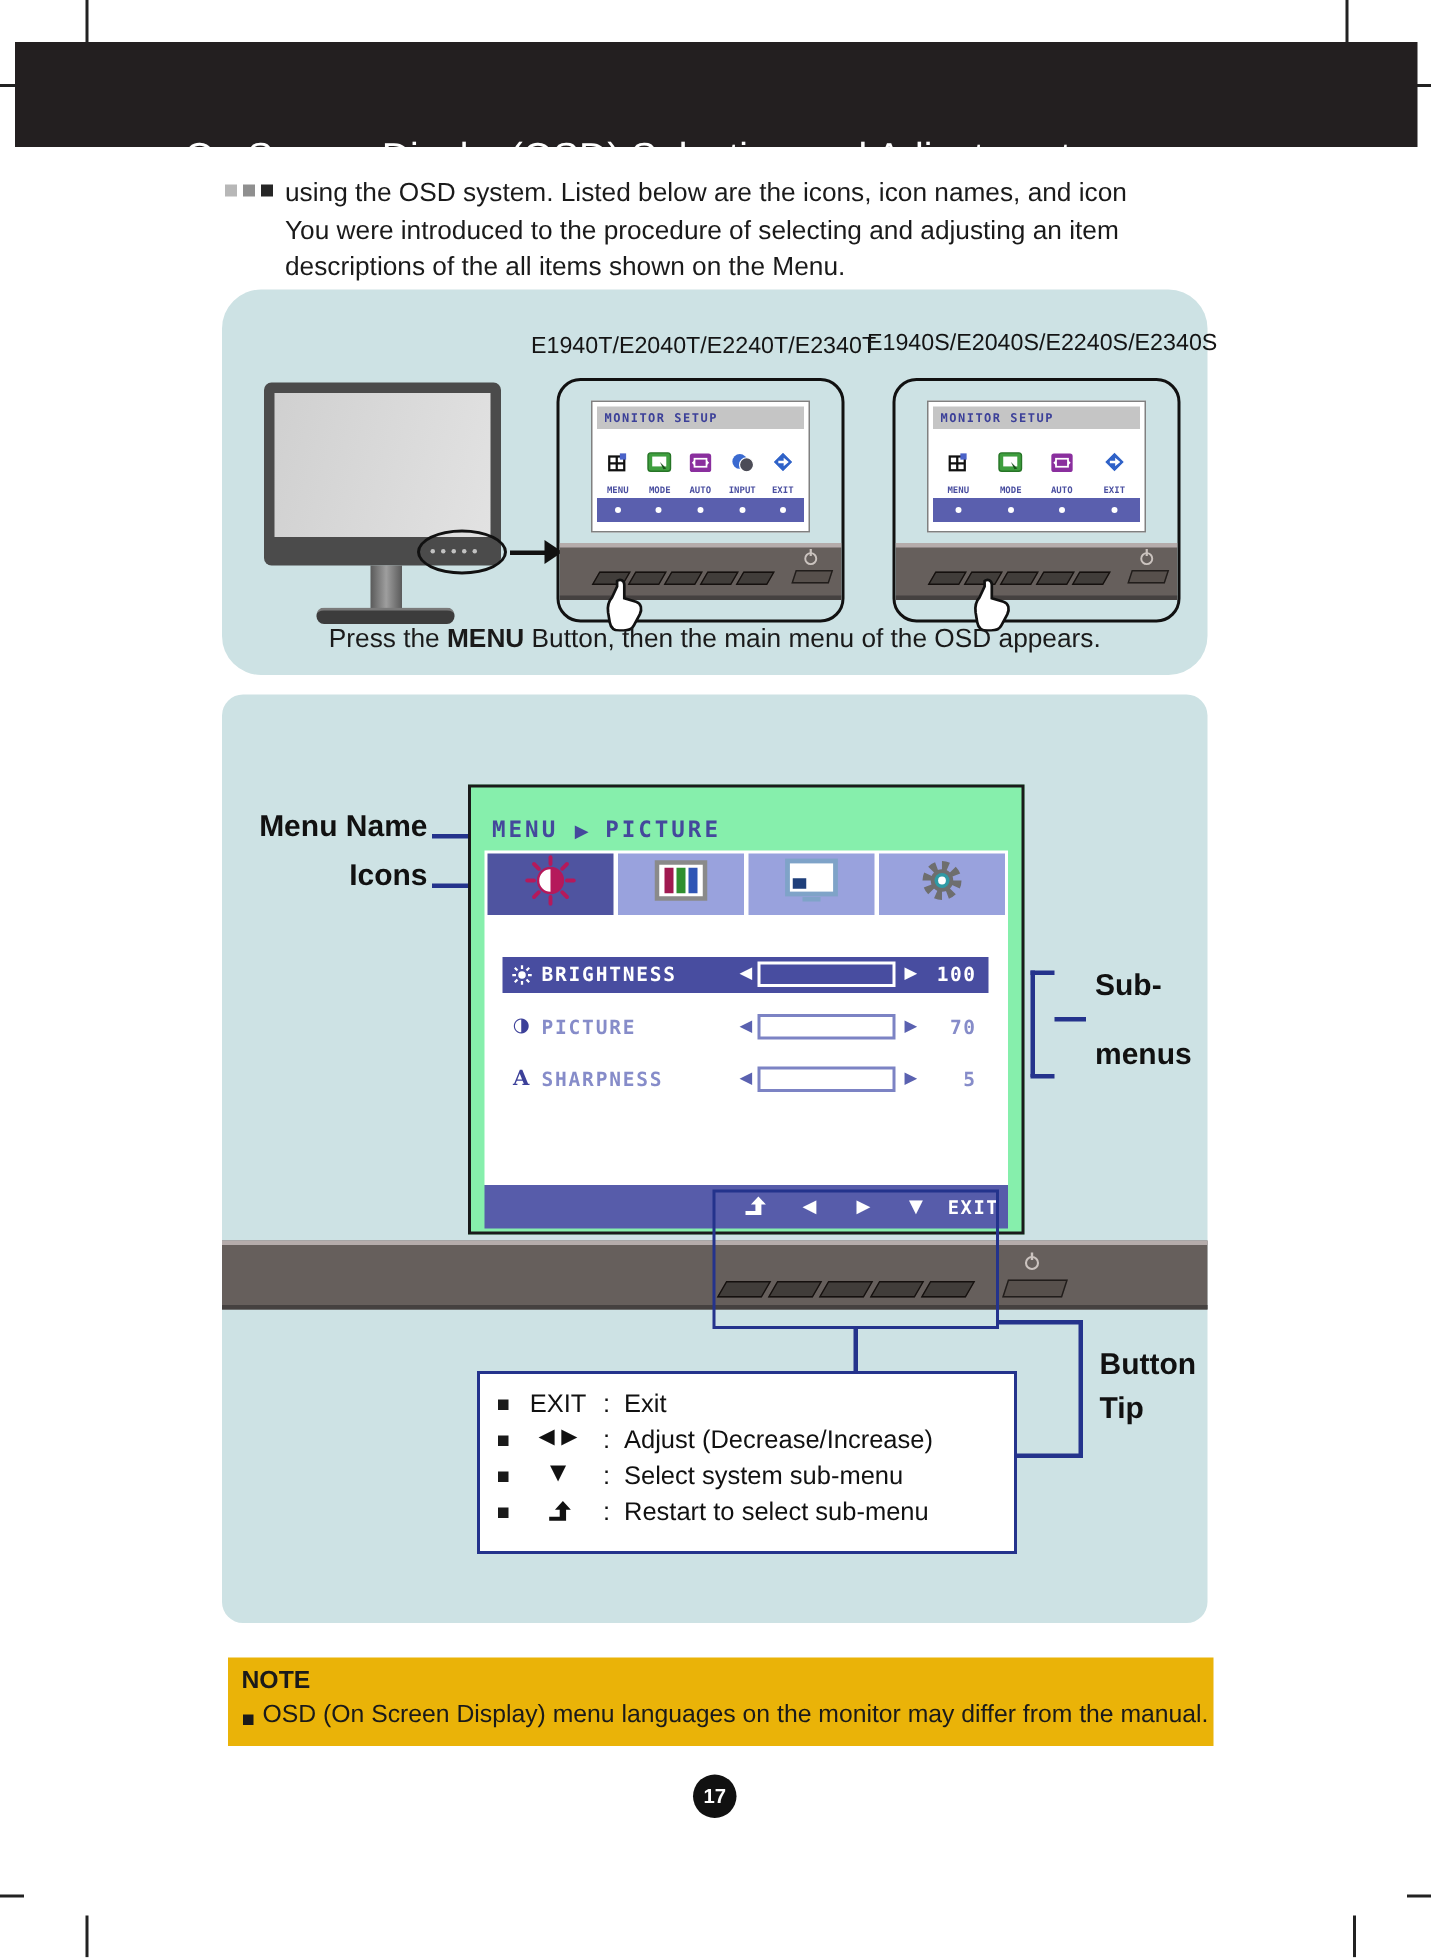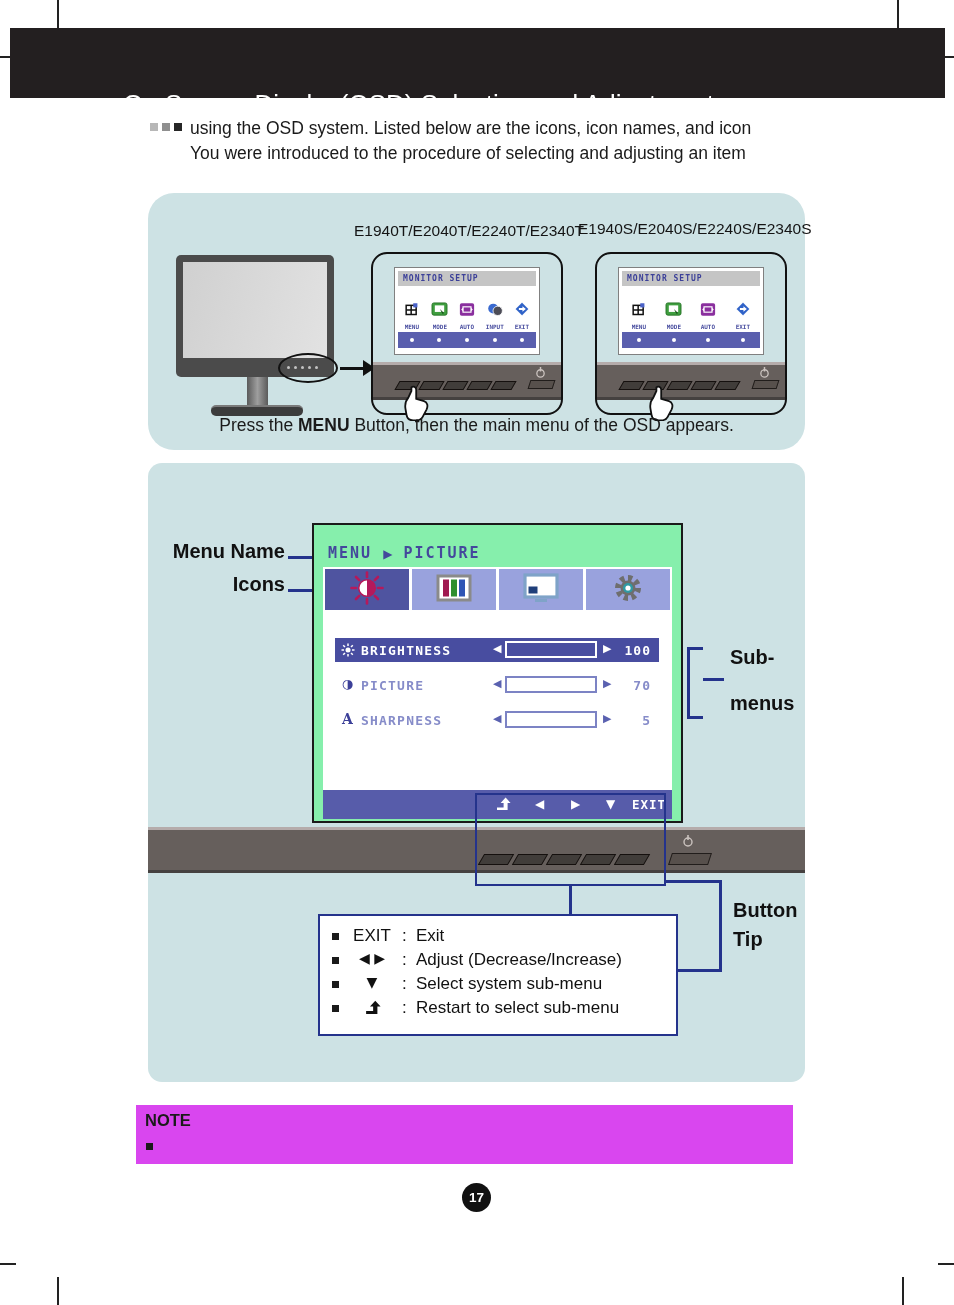--- a/index.html
+++ b/index.html
@@ -91,21 +91,21 @@
 
   
   .legend{position:absolute;left:170px;top:451px;width:360px;height:122px;background:#fff;border:2.4px solid #24338c;padding-top:9px;}
   .lrow{position:relative;height:24px;font-size:17px;color:#111;}
   .lbul{position:absolute;left:12px;top:8px;width:7px;height:7px;background:#1a1a1a;}
   .lsym{position:absolute;left:26px;top:1px;width:52px;text-align:center;}
   .lcol{position:absolute;left:82px;top:1px;}
   .ldesc{position:absolute;left:96px;top:1px;white-space:nowrap;}
 
   
-  .note{position:absolute;left:136px;top:1105px;width:657px;height:59px;background:#d946ef;padding-left:36px;}
+  .note{position:absolute;left:152px;top:1105px;width:657px;height:59px;background:#eab308;padding-left:36px;}
   .note-title{position:absolute;left:9px;top:6px;font-size:16.5px;font-weight:bold;}
   .note-bullet{position:absolute;left:10px;top:38px;width:7px;height:7px;background:#1a1a1a;}
   .note-text{position:absolute;left:23px;top:29px;font-size:16.5px;}
 
   .pagenum{position:absolute;left:462px;top:1183px;width:29px;height:29px;background:#111;border-radius:50%;
            color:#fff;font-size:13.5px;font-weight:bold;text-align:center;line-height:29px;}
 </style>
 </head>
 <body>
 
@@ -123,20 +123,21 @@
   <div class="titlebar">
     <div class="title">On Screen Display(OSD) Selection and Adjustment</div>
   </div>
 
   <div class="tri-bullet" style="left:150px;background:#b7b7b7;"></div>
   <div class="tri-bullet" style="left:162px;background:#8f8f8f;"></div>
   <div class="tri-bullet" style="left:174px;background:#262626;"></div>
   <div class="intro">
     <div>using the OSD system. Listed below are the icons, icon names, and icon</div>
     <div>You were introduced to the procedure of selecting and adjusting an item</div>
+    <div>descriptions of the all items shown on the Menu.</div>
   </div>
 
   <div class="bluebox box1">
     <div class="model-label" style="left:206px;top:29px;width:220px;">E1940T/E2040T/E2240T/E2340T</div>
     <div class="model-label" style="left:430px;top:27px;width:228px;">E1940S/E2040S/E2240S/E2340S</div>
 
     <div class="mon-outer">
       <div class="mon-screen"></div>
     </div>
     <div class="mon-neck"></div>
@@ -471,17 +472,18 @@
             </svg></span>
         <span class="lcol">:</span>
         <span class="ldesc">Restart to select sub-menu</span>
       </div>
     </div>
   </div>
 
   <div class="note">
     <div class="note-title">NOTE</div>
     <div class="note-bullet"></div>
+    <div class="note-text">OSD (On Screen Display) menu languages on the monitor may differ from the manual.</div>
   </div>
 
   <div class="pagenum">17</div>
 
 </div>
 
 </body></html>

